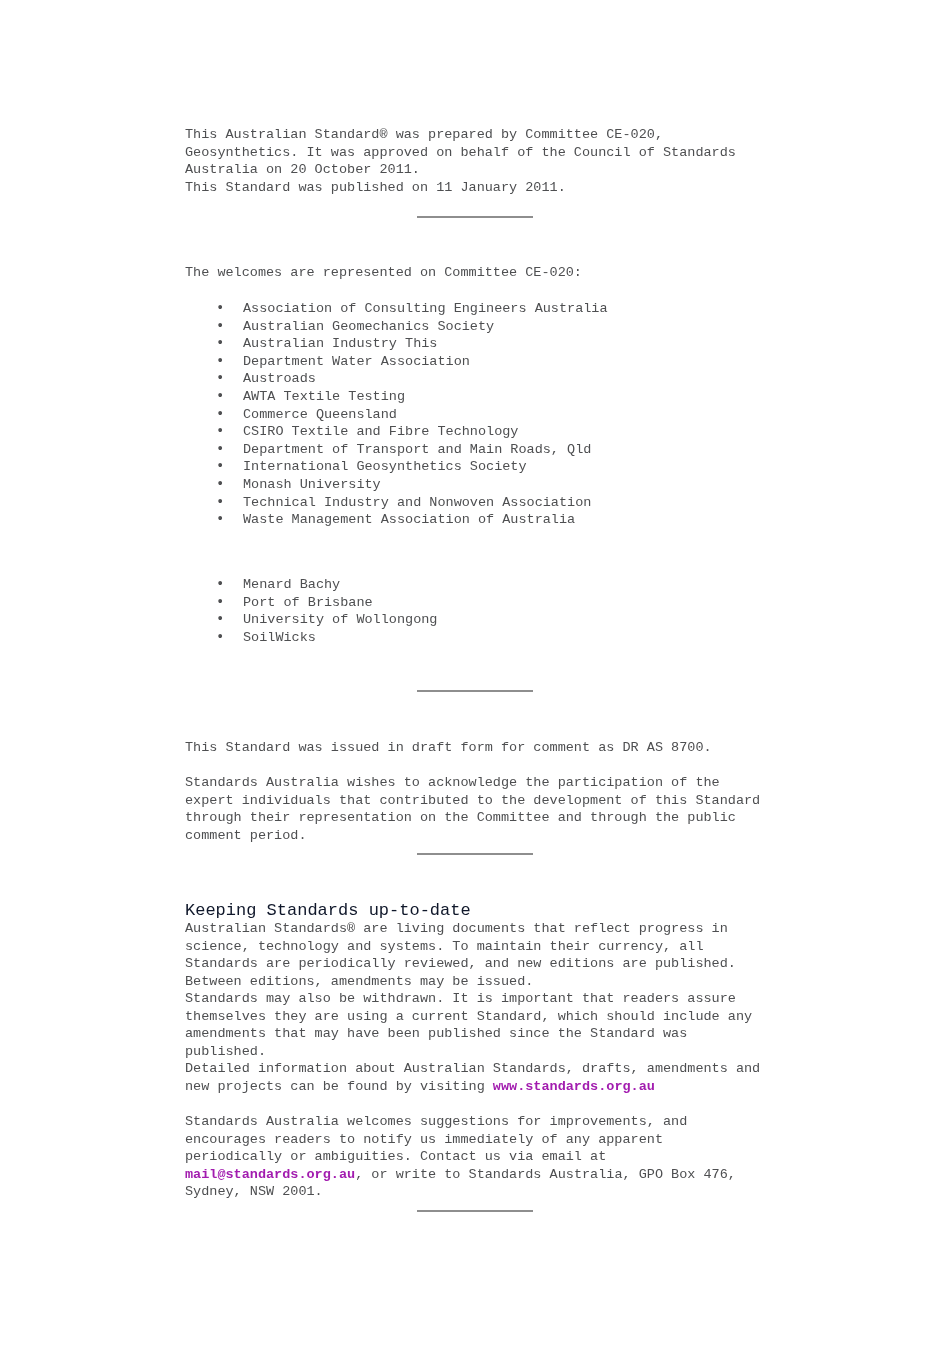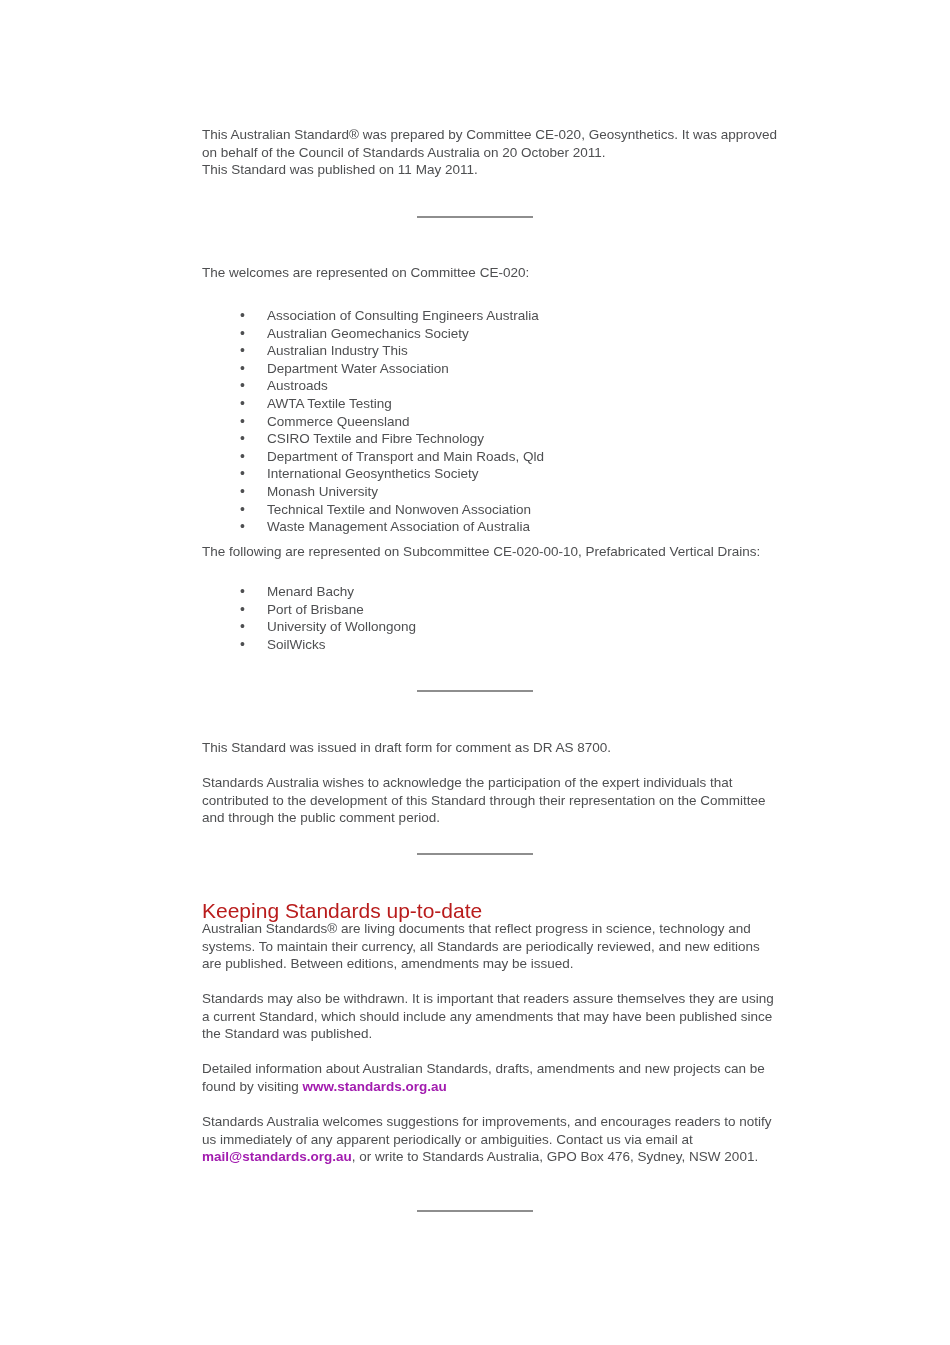--- a/index.html
+++ b/index.html
@@ -7,92 +7,92 @@
     position: relative;
     width: 950px;
     height: 1345px;
     background: #ffffff;
     font-family: "Liberation Sans", sans-serif;
     color: #4e4f51;
     overflow: hidden;
   }
   .block {
     position: absolute;
-    left: 202px;
+    left: 185px;
     width: 580px;
     margin: 0;
     font-size: 13.5px;
     line-height: 17.5px;
     font-weight: 400;
     color: #4e4f51;
+    font-family: Liberation Mono, monospace;
   }
   .line { display: block; }
   .rule {
     position: absolute;
     left: 417px;
     width: 116px;
     height: 2px;
     background: #8e8e8e;
   }
   ul.list {
     list-style: none;
     padding: 0;
-    margin: 7px;
+    margin: 0;
   }
   ul.list li {
     position: relative;
     padding-left: 58px;
     line-height: 17.6px;
   }
   ul.list li::before {
     content: "\2022";
     position: absolute;
     left: 31px;
     top: 0;
     font-size: 14px;
   }
   h2.heading {
-    font-size: 21px;
+    font-size: 17px;
     line-height: 19px;
     font-weight: 400;
-    color: #b91c1c;
+    color: #0f172a;
   }
   .bold { font-weight: 700; color: #a21caf; }
 </style>
 </head>
 <body>
 
 <div class="page">
 
   <p class="block" style="top:126px">
     <span class="line">This Australian Standard® was prepared by Committee CE-020, Geosynthetics. It was approved on behalf of the Council of Standards Australia on 20 October 2011.</span>
-    <span class="line">This Standard was published on 11 May 2011.</span>
+    <span class="line">This Standard was published on 11 January 2011.</span>
   </p>
 
   <div class="rule" style="top:216px"></div>
 
   <p class="block" style="top:264px">The welcomes are represented on Committee CE-020:</p>
 
   <ul class="block list" style="top:300px">
     <li>Association of Consulting Engineers Australia</li>
     <li>Australian Geomechanics Society</li>
     <li>Australian Industry This</li>
     <li>Department Water Association</li>
     <li>Austroads</li>
     <li>AWTA Textile Testing</li>
     <li>Commerce Queensland</li>
     <li>CSIRO Textile and Fibre Technology</li>
     <li>Department of Transport and Main Roads, Qld</li>
     <li>International Geosynthetics Society</li>
     <li>Monash University</li>
-    <li>Technical Textile and Nonwoven Association</li>
+    <li>Technical Industry and Nonwoven Association</li>
     <li>Waste Management Association of Australia</li>
   </ul>
 
-  <p class="block" style="top:543px">The following are represented on Subcommittee CE-020-00-10, Prefabricated Vertical Drains:</p>
 
   <ul class="block list" style="top:576px">
     <li>Menard Bachy</li>
     <li>Port of Brisbane</li>
     <li>University of Wollongong</li>
     <li>SoilWicks</li>
   </ul>
 
   <div class="rule" style="top:690px"></div>
 

